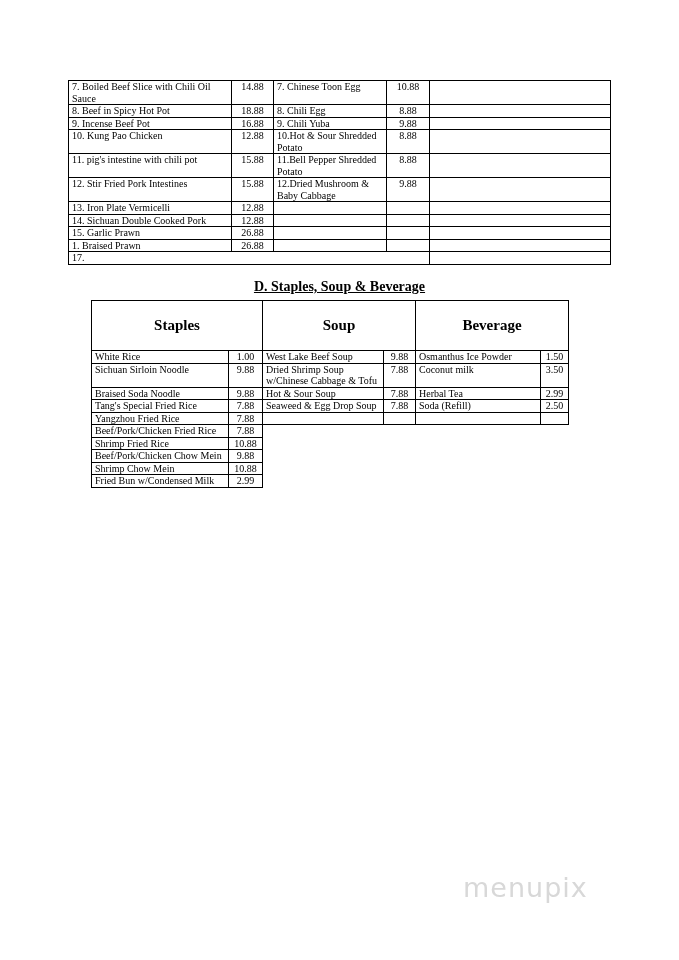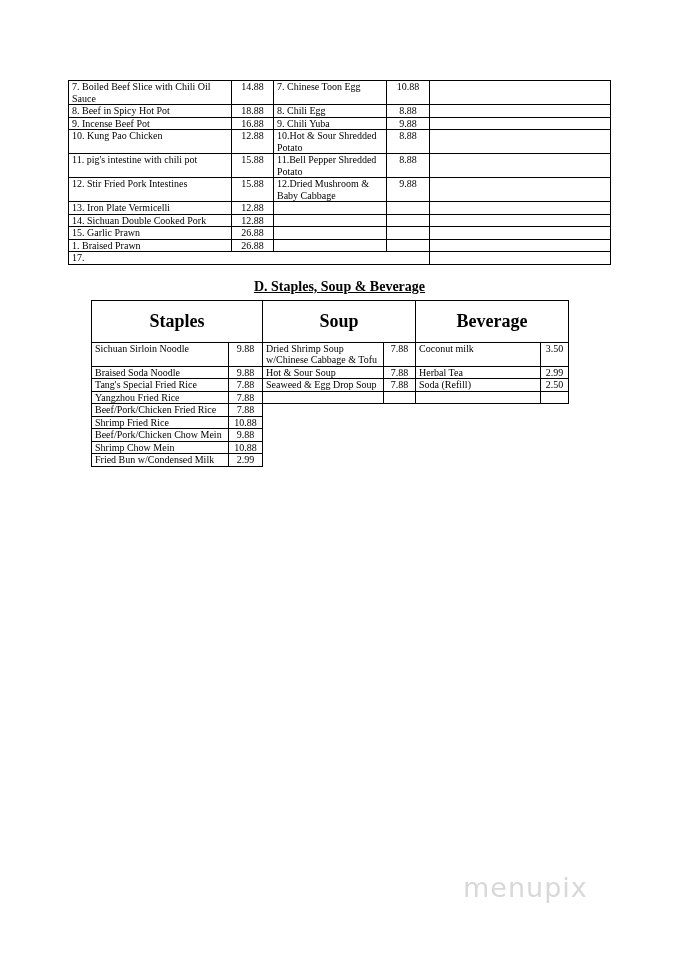--- a/index.html
+++ b/index.html
@@ -18,24 +18,24 @@
     line-height:1.15;
     padding:0 3px;
     vertical-align:top;
     overflow:hidden;
     word-wrap:break-word;
   }
   .price{text-align:center;margin-top:28px;}
   .t1{position:absolute;left:68px;top:80px;width:543px;}
   .t2{position:absolute;left:91px;top:300px;width:477px;}
   .t2 th{
-    font-size:18px;
+    font-size:15px;
     font-weight:bold;
     text-align:center;
-    padding:10px 3px;
+    padding:16px 3px;
     line-height:1.15;
   }
   .section-title{
     position:absolute;left:0;right:0;top:279px;
     margin:0;
     text-align:center;
     font-size:14px;
     font-weight:bold;
     text-decoration:underline;
     font-family:"Liberation Serif", serif;
@@ -154,20 +154,28 @@
     </colgroup>
     <thead>
       <tr>
         <th colspan="2">Staples</th>
         <th colspan="2">Soup</th>
         <th colspan="2">Beverage</th>
       </tr>
     </thead>
     <tbody>
       <tr>
+        <td>White Rice</td>
+        <td class="price">1.00</td>
+        <td>West Lake Beef Soup</td>
+        <td class="price">9.88</td>
+        <td>Osmanthus Ice Powder</td>
+        <td class="price">1.50</td>
+      </tr>
+      <tr>
         <td>Sichuan Sirloin Noodle</td>
         <td class="price">9.88</td>
         <td>Dried Shrimp Soup w/Chinese Cabbage &amp; Tofu</td>
         <td class="price">7.88</td>
         <td>Coconut milk</td>
         <td class="price">3.50</td>
       </tr>
       <tr>
         <td>Braised Soda Noodle</td>
         <td class="price">9.88</td>

